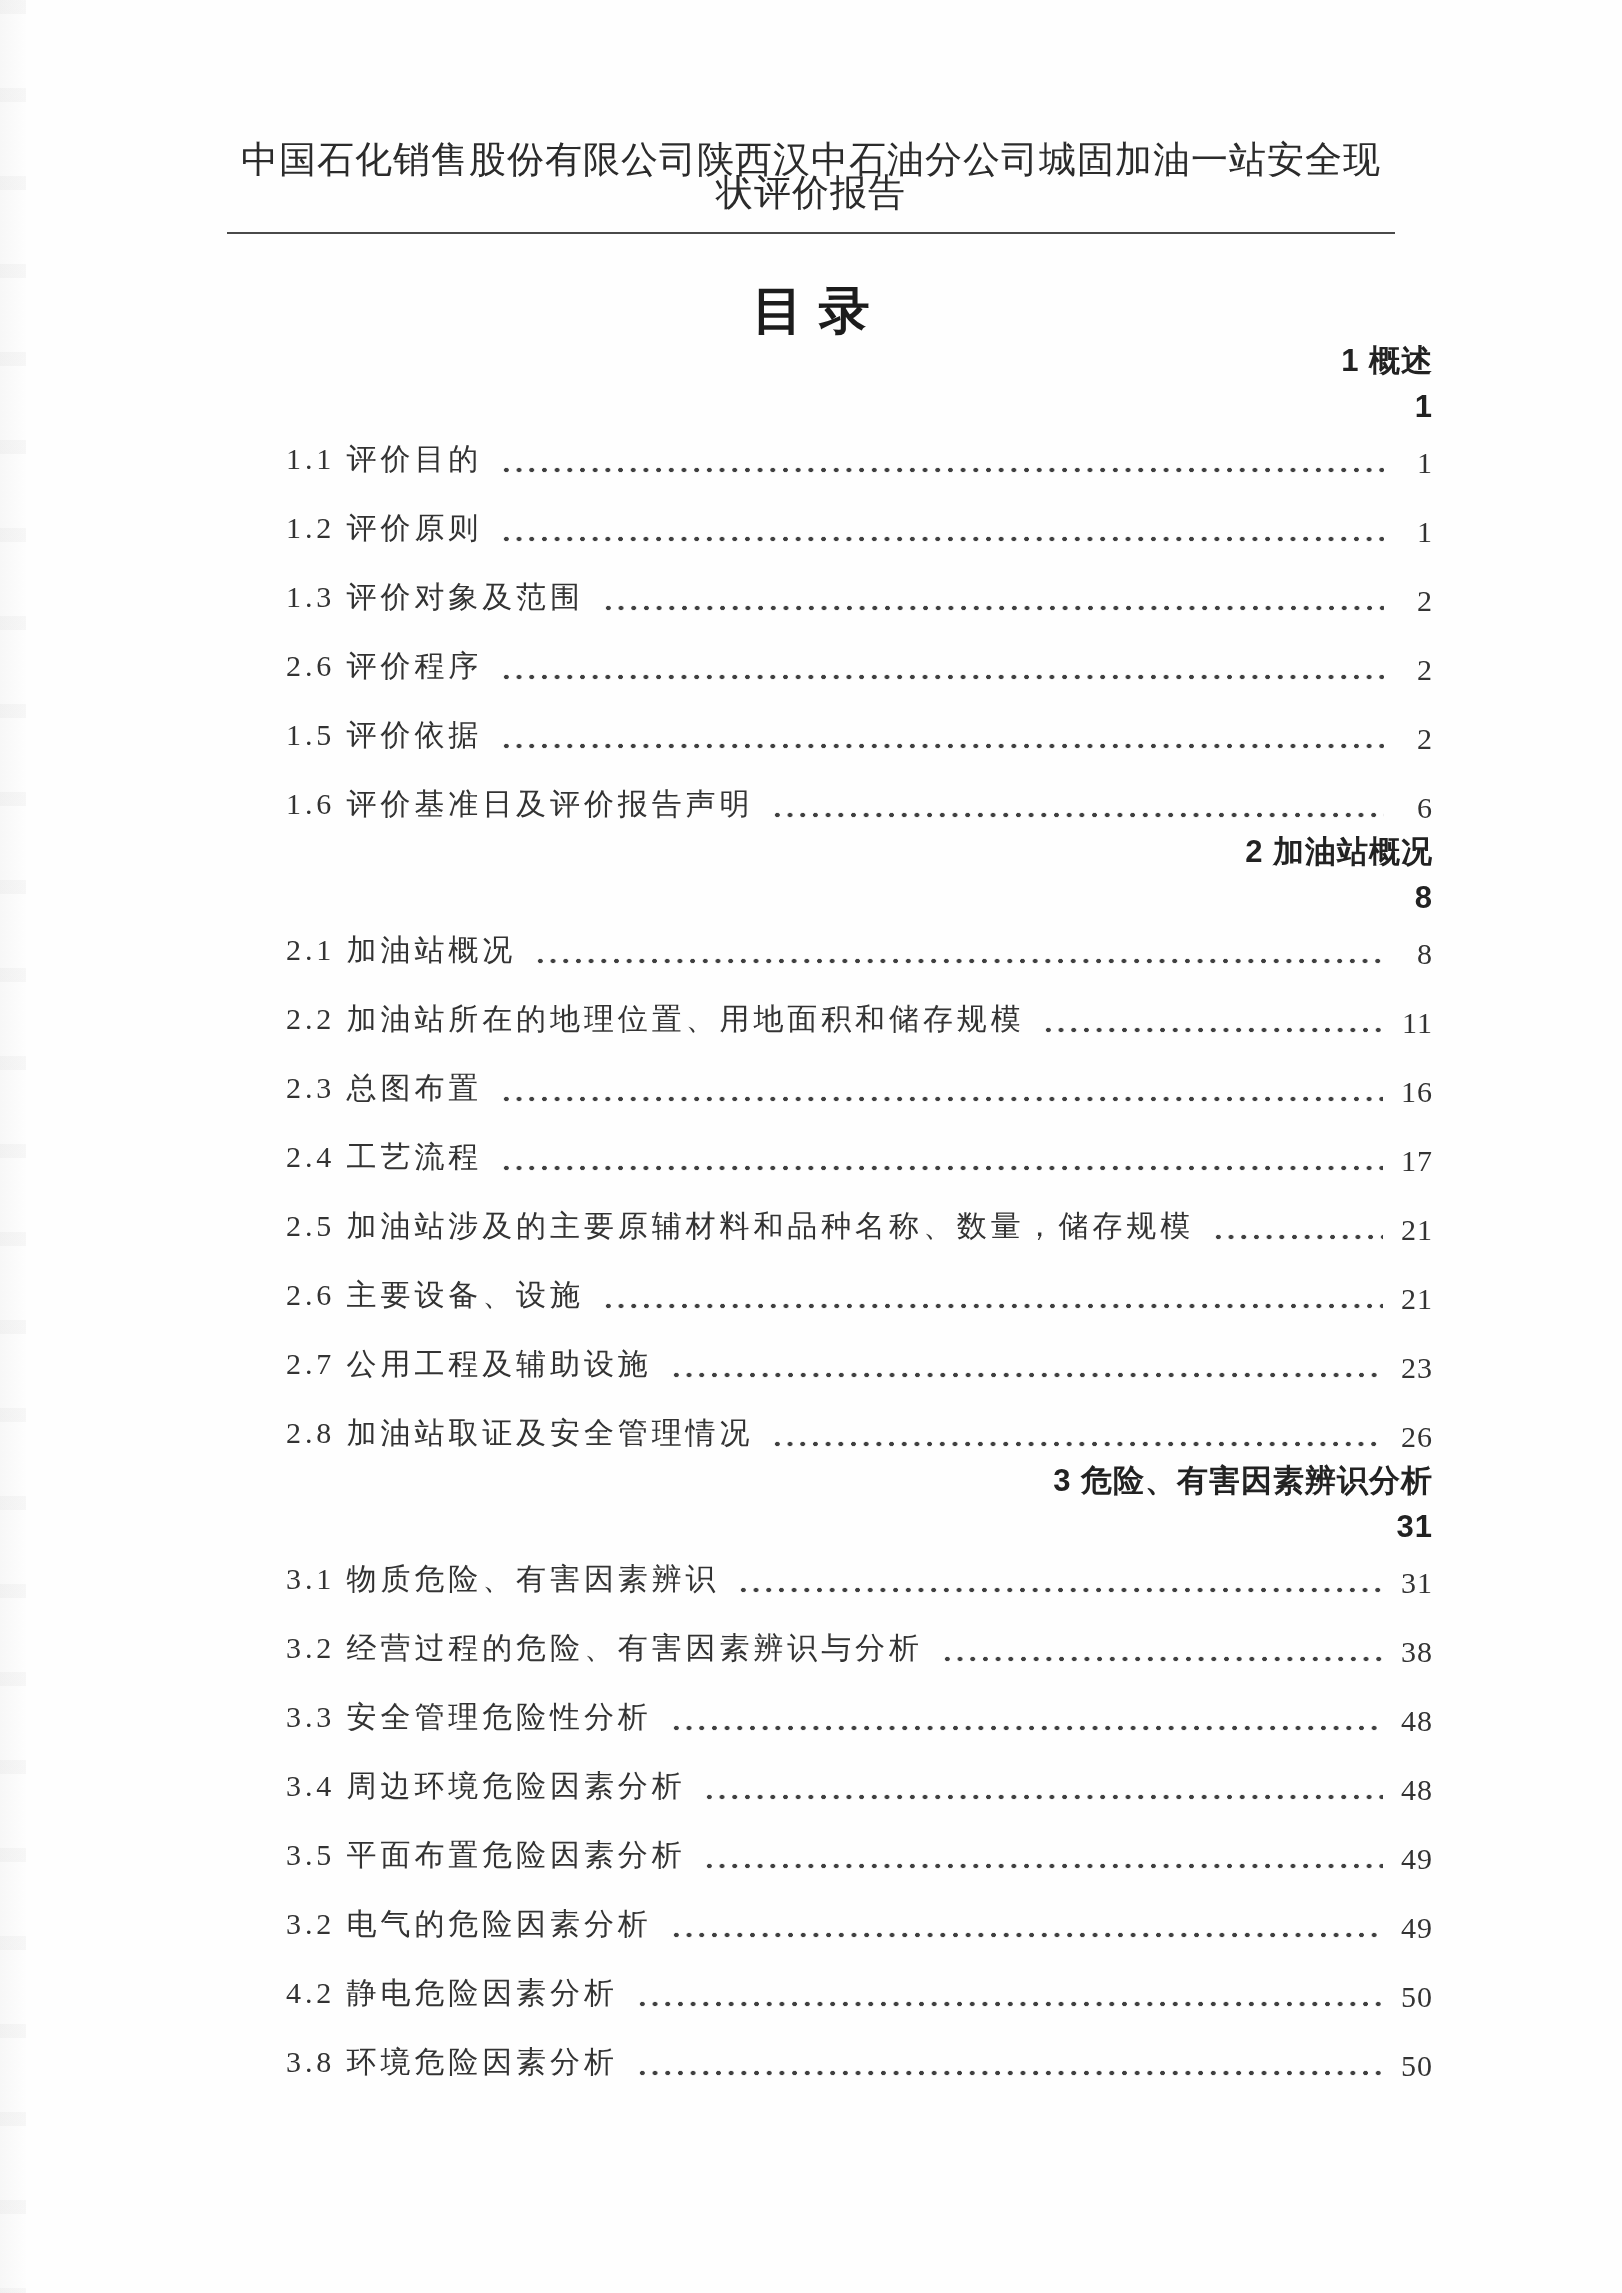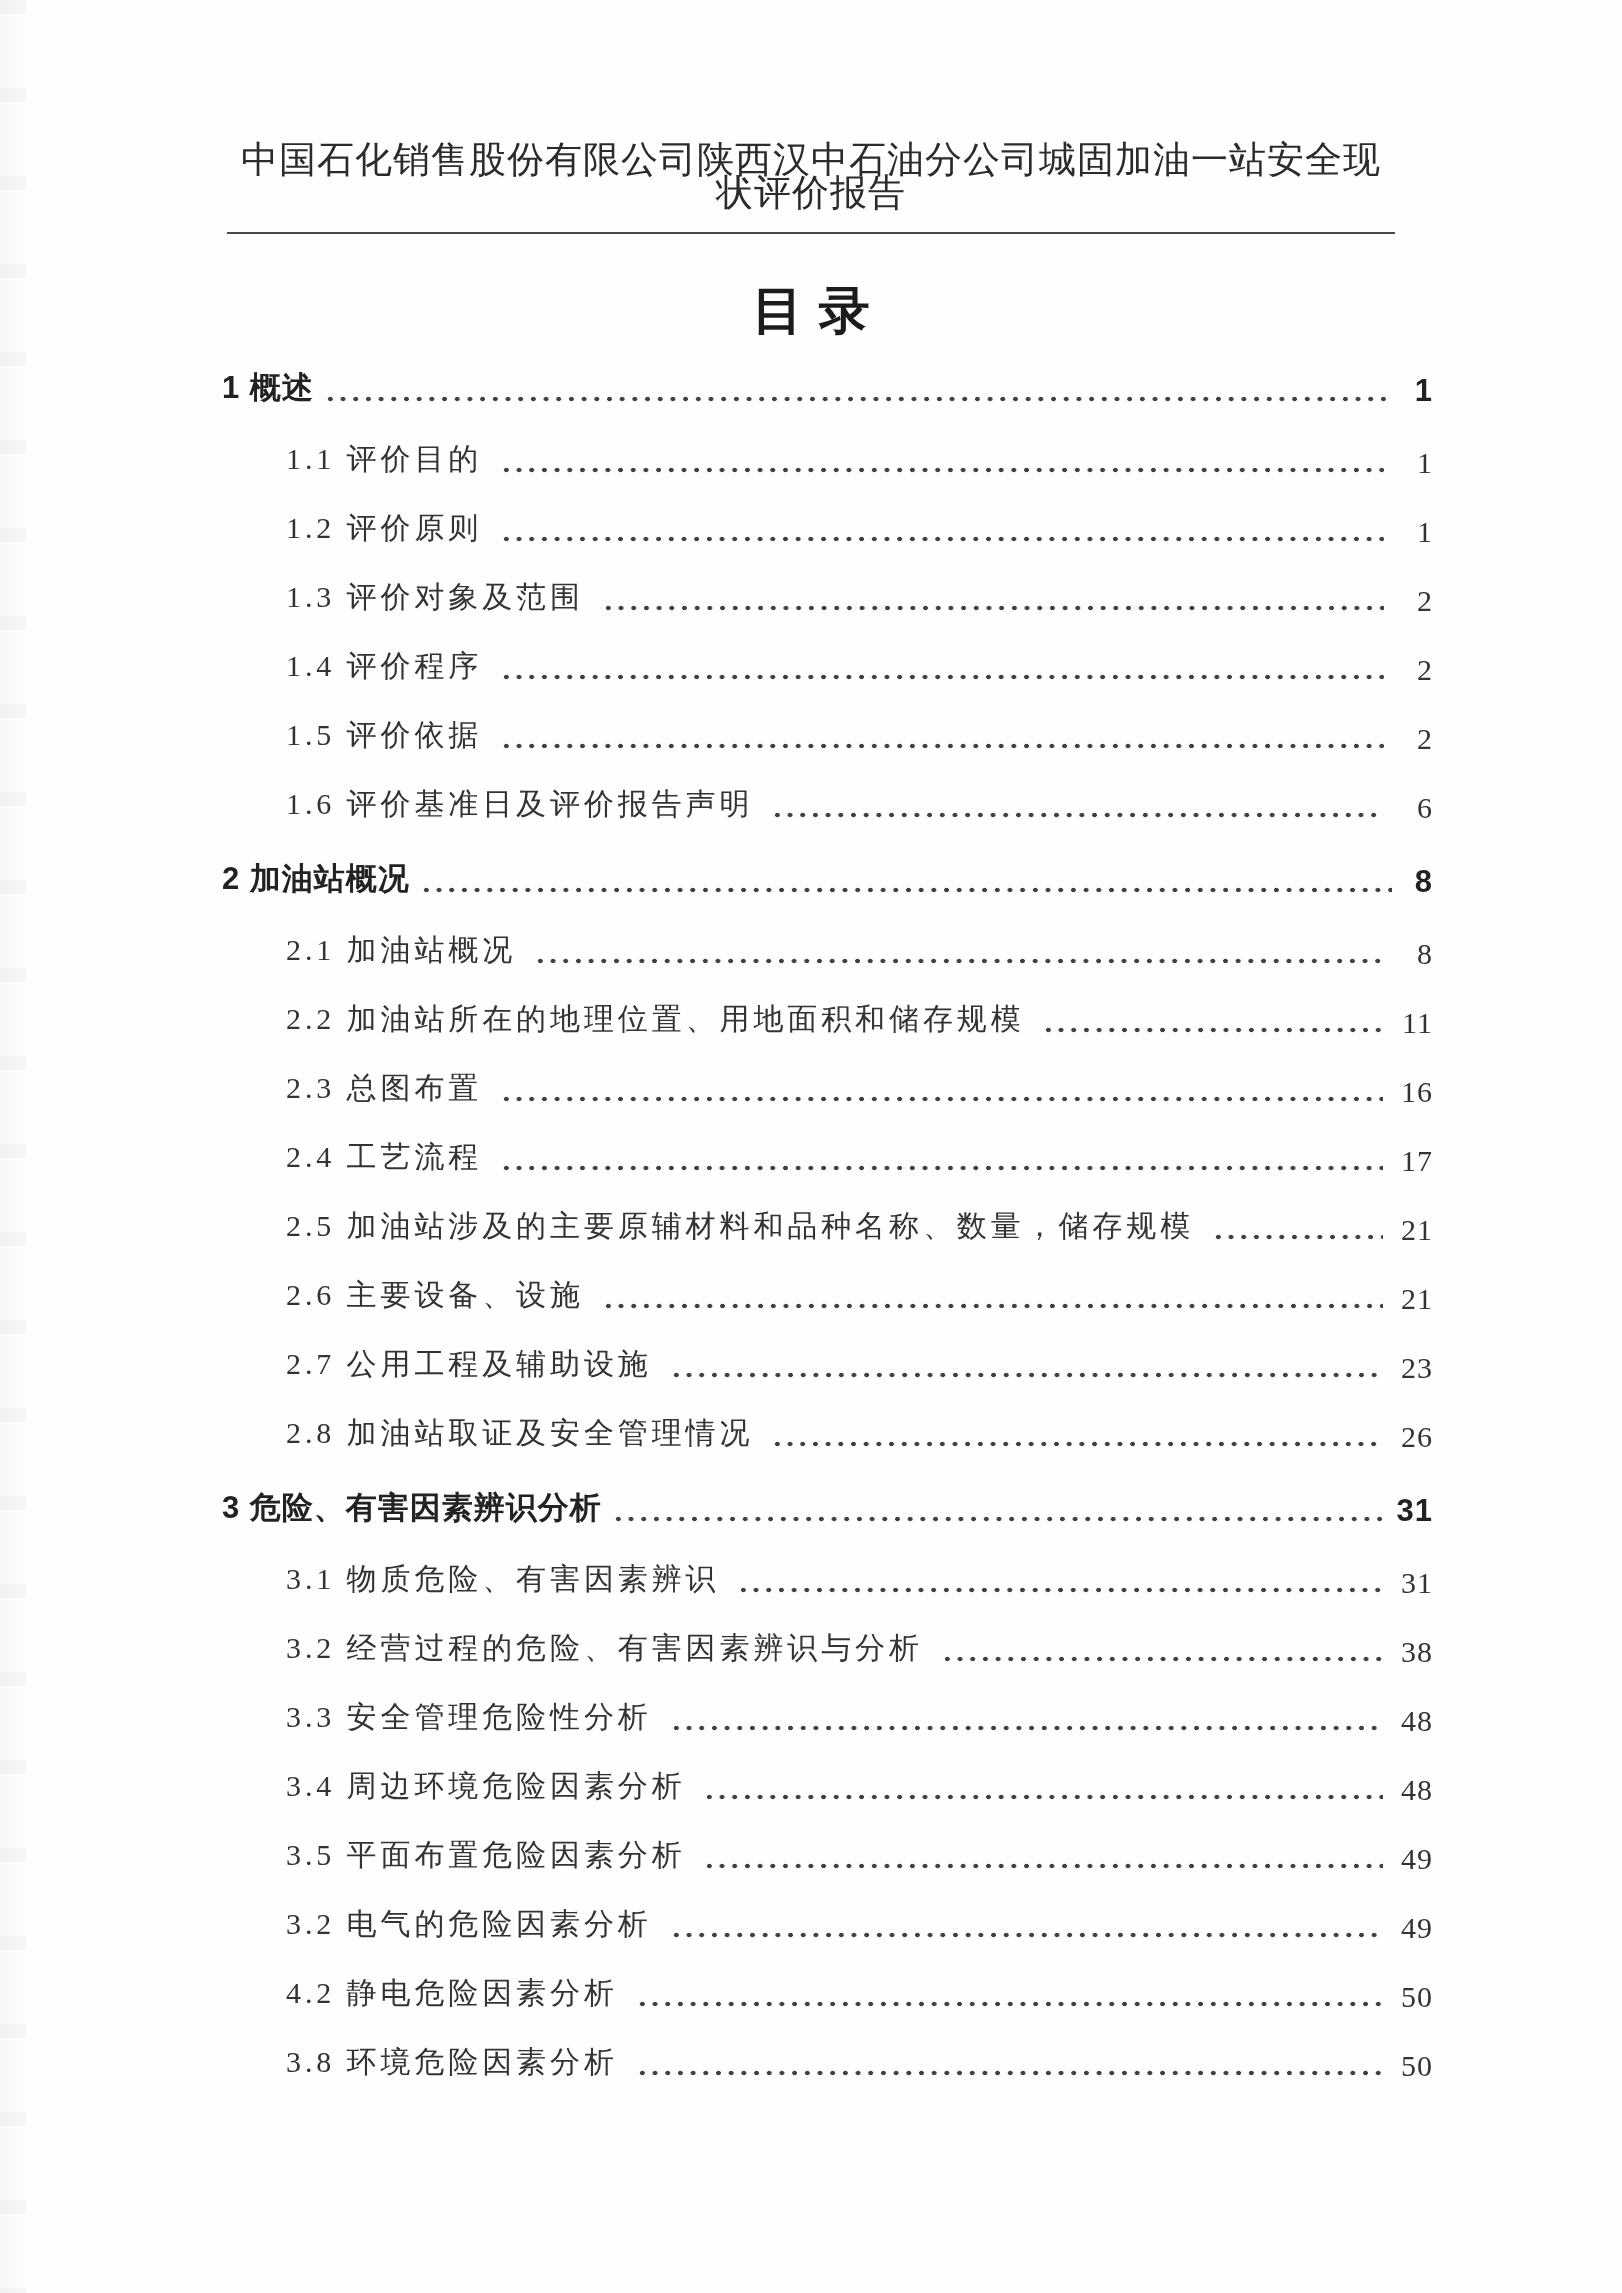--- a/index.html
+++ b/index.html
@@ -59,20 +59,21 @@
     align-items: flex-end;
     height: 69px;
     white-space: nowrap;
   }
   .toc-row.lvl1 {
     font-weight: bold;
     font-size: 31px;
     color: #222;
     letter-spacing: 1px;
     font-family: "Liberation Sans", "DejaVu Sans", sans-serif;
+    flex-direction: column;
   }
   .toc-row.lvl1 + .toc-row { margin-top: 2px; }
   .toc-row.lvl1:not(:first-child) { margin-top: 5.9px; }
   .toc-row.lvl2 {
     padding-left: 64px;
     font-size: 30px;
     letter-spacing: 3.9px;
     color: #333;
     gap: 8px;
   }
@@ -136,21 +137,21 @@
         <span class="toc-label">1.2 评价原则</span>
         <span class="dot-leader"></span>
         <span class="toc-page">1</span>
       </div>
       <div class="toc-row lvl2">
         <span class="toc-label">1.3 评价对象及范围</span>
         <span class="dot-leader"></span>
         <span class="toc-page">2</span>
       </div>
       <div class="toc-row lvl2">
-        <span class="toc-label">1.4 评价程序</span>
+        <span class="toc-label">2.6 评价程序</span>
         <span class="dot-leader"></span>
         <span class="toc-page">2</span>
       </div>
       <div class="toc-row lvl2">
         <span class="toc-label">1.5 评价依据</span>
         <span class="dot-leader"></span>
         <span class="toc-page">2</span>
       </div>
       <div class="toc-row lvl2">
         <span class="toc-label">1.6 评价基准日及评价报告声明</span>

